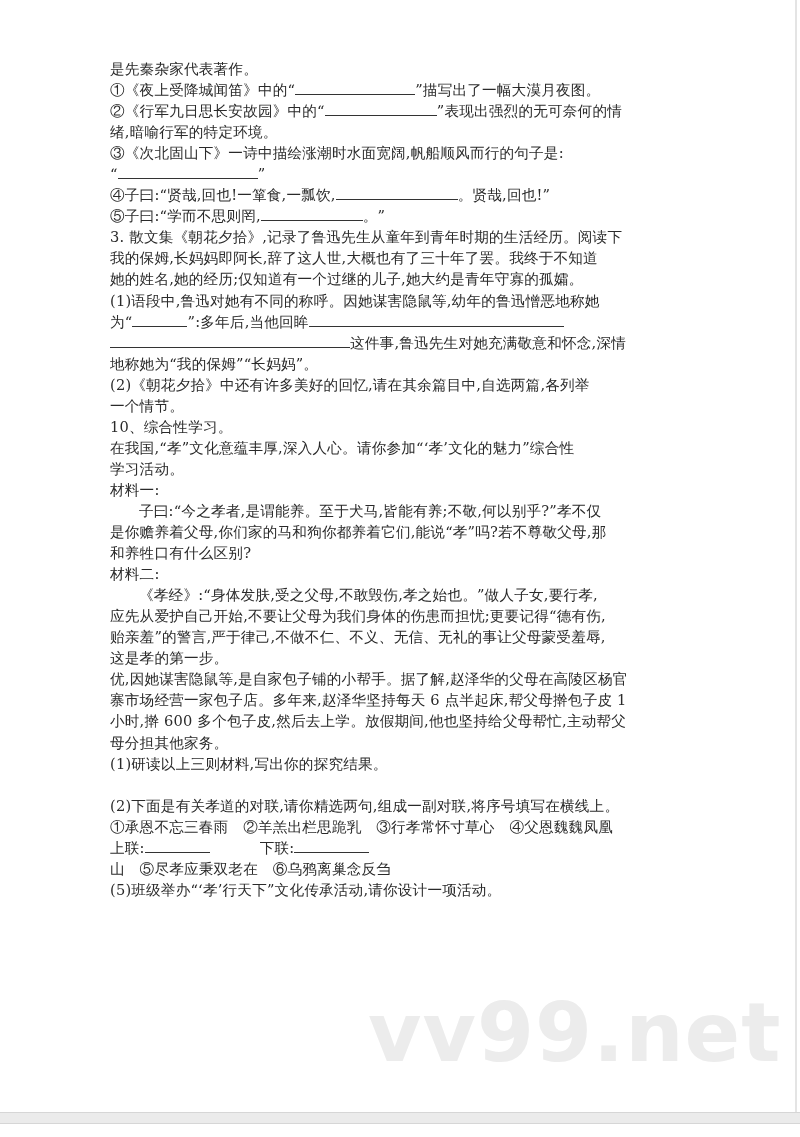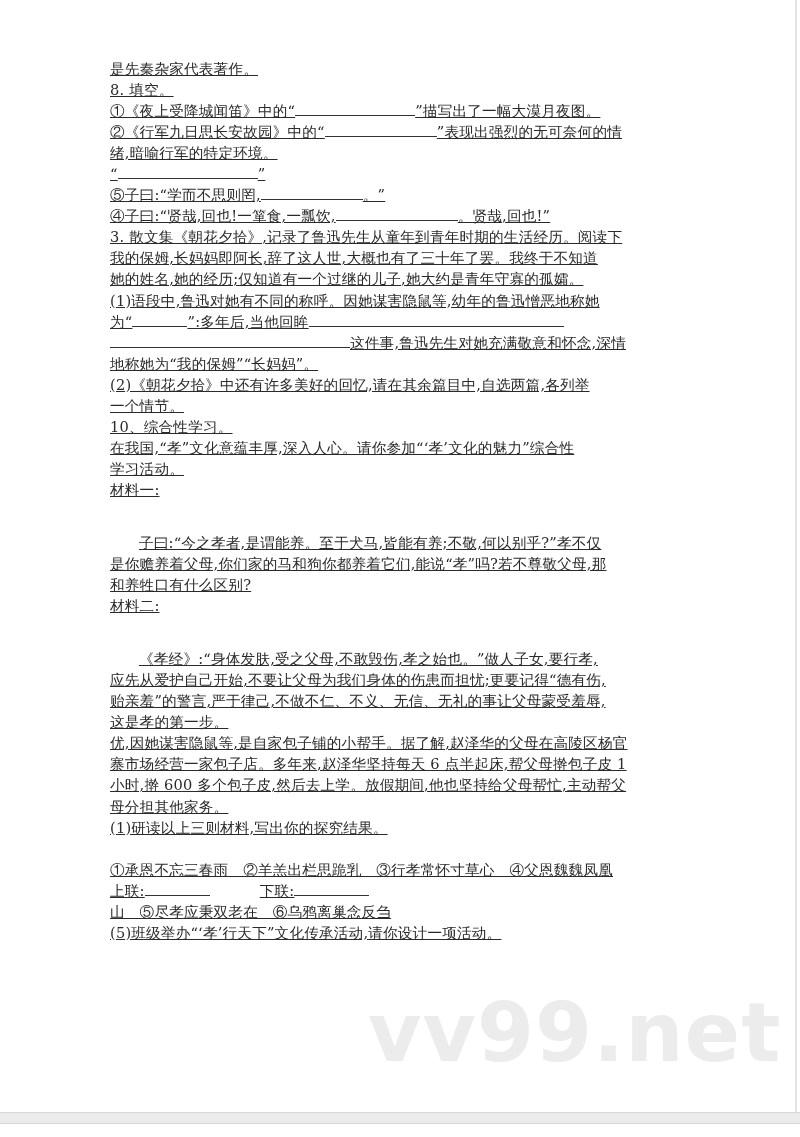--- a/index.html
+++ b/index.html
@@ -1,22 +1,22 @@
 <!DOCTYPE html>
 <html><head>
   <meta charset="utf-8">
   <style>
     html, body { margin: 0; padding: 0; background: #ffffff; }
     body { width: 800px; height: 1137px; position: relative; overflow: hidden; font-family: "DejaVu Serif", "Liberation Serif", serif; color: #2a2a2a; }
     .page { position: absolute; left: 0; top: 0; width: 797px; height: 1112px; background: #fff; border-right: 2px solid #e4e4e4; box-sizing: border-box; }
     .gap { position: absolute; left: 0; top: 1112px; width: 800px; height: 12px; background: #ebebeb; border-top: 1px solid #d6d6d6; border-bottom: 1px solid #d6d6d6; box-sizing: border-box; }
     .below { position: absolute; left: 0; top: 1124px; width: 800px; height: 13px; background: #fff; }
-    .content { position: absolute; left: 110px; top: 58px; width: 585px; font-size: 14.6px; line-height: 21.05px; letter-spacing: 0.2px; text-decoration: underline; }
+    .content { position: absolute; left: 110px; top: 58px; width: 585px; font-size: 14.6px; line-height: 21.05px; letter-spacing: 0.2px; }
     .line { white-space: nowrap; height: 21.05px; }
-    .indent { padding-left: 29px; margin-top: 32px; }
+    .indent { padding-left: 29px; }
     .blank { display: inline-block; border-bottom: 1px solid #333; height: 15px; vertical-align: baseline; }
     .b120 { width: 120px; }
     .b112 { width: 112px; }
     .b140 { width: 140px; }
     .b120b { width: 122px; }
     .b104 { width: 102px; }
     .b55 { width: 55px; }
     .b255 { width: 255px; }
     .b240 { width: 240px; }
     .b65 { width: 65px; }
@@ -24,41 +24,41 @@
     .spacer { height: 21px; }
     .watermark { position: absolute; left: 368px; top: 992px; font-family: "DejaVu Sans", "Liberation Sans", sans-serif; font-weight: bold; font-size: 82px; letter-spacing: 1px; color: #ececec; line-height: 1; }
   </style>
 </head>
 <body>
 
 <div class="page">
   <div class="content">
     <div class="line">是先秦杂家代表著作。</div>
 
-    <div class="line">8. 填空。</div>
 
     <div class="line">
       <span>①《夜上受降城闻笛》中的“</span><span class="blank b120"></span><span>”描写出了一幅大漠月夜图。</span>
     </div>
 
     <div class="line">
       <span>②《行军九日思长安故园》中的“</span><span class="blank b112"></span><span>”表现出强烈的无可奈何的情</span>
     </div>
     <div class="line">绪,暗喻行军的特定环境。</div>
 
+    <div class="line">③《次北固山下》一诗中描绘涨潮时水面宽阔,帆船顺风而行的句子是:</div>
     <div class="line">
       <span>“</span><span class="blank b140"></span><span>”</span>
     </div>
 
     <div class="line">
-      <span>⑤子曰:“学而不思则罔,</span><span class="blank b104"></span><span>。”</span>
+      <span>④子曰:“贤哉,回也!一箪食,一瓢饮,</span><span class="blank b120b"></span><span>。贤哉,回也!”</span>
     </div>
 
     <div class="line">
-      <span>④子曰:“贤哉,回也!一箪食,一瓢饮,</span><span class="blank b120b"></span><span>。贤哉,回也!”</span>
+      <span>⑤子曰:“学而不思则罔,</span><span class="blank b104"></span><span>。”</span>
     </div>
 
     <div class="line">3. 散文集《朝花夕拾》,记录了鲁迅先生从童年到青年时期的生活经历。阅读下</div>
     <div class="line">我的保姆,长妈妈即阿长,辞了这人世,大概也有了三十年了罢。我终于不知道</div>
     <div class="line">她的姓名,她的经历;仅知道有一个过继的儿子,她大约是青年守寡的孤孀。</div>
 
     <div class="line">(1)语段中,鲁迅对她有不同的称呼。因她谋害隐鼠等,幼年的鲁迅憎恶地称她</div>
     <div class="line">
       <span>为“</span><span class="blank b55"></span><span>”:多年后,当他回眸</span><span class="blank b255"></span>
     </div>
@@ -86,20 +86,21 @@
     <div class="line">这是孝的第一步。</div>
 
     <div class="line">优,因她谋害隐鼠等,是自家包子铺的小帮手。据了解,赵泽华的父母在高陵区杨官</div>
     <div class="line">寨市场经营一家包子店。多年来,赵泽华坚持每天 6 点半起床,帮父母擀包子皮 1</div>
     <div class="line">小时,擀 600 多个包子皮,然后去上学。放假期间,他也坚持给父母帮忙,主动帮父</div>
     <div class="line">母分担其他家务。</div>
 
     <div class="line">(1)研读以上三则材料,写出你的探究结果。</div>
     <div class="spacer"></div>
 
+    <div class="line">(2)下面是有关孝道的对联,请你精选两句,组成一副对联,将序号填写在横线上。</div>
     <div class="line">①承恩不忘三春雨　②羊羔出栏思跪乳　③行孝常怀寸草心　④父恩魏魏凤凰</div>
     <div class="line">
       <span>上联:</span><span class="blank b65"></span><span style="display:inline-block;width:50px;"></span><span>下联:</span><span class="blank b75"></span>
     </div>
     <div class="line">山　⑤尽孝应秉双老在　⑥乌鸦离巢念反刍</div>
 
     <div class="line">(5)班级举办“‘孝’行天下”文化传承活动,请你设计一项活动。</div>
   </div>
 
   <div class="watermark">vv99.net</div>

